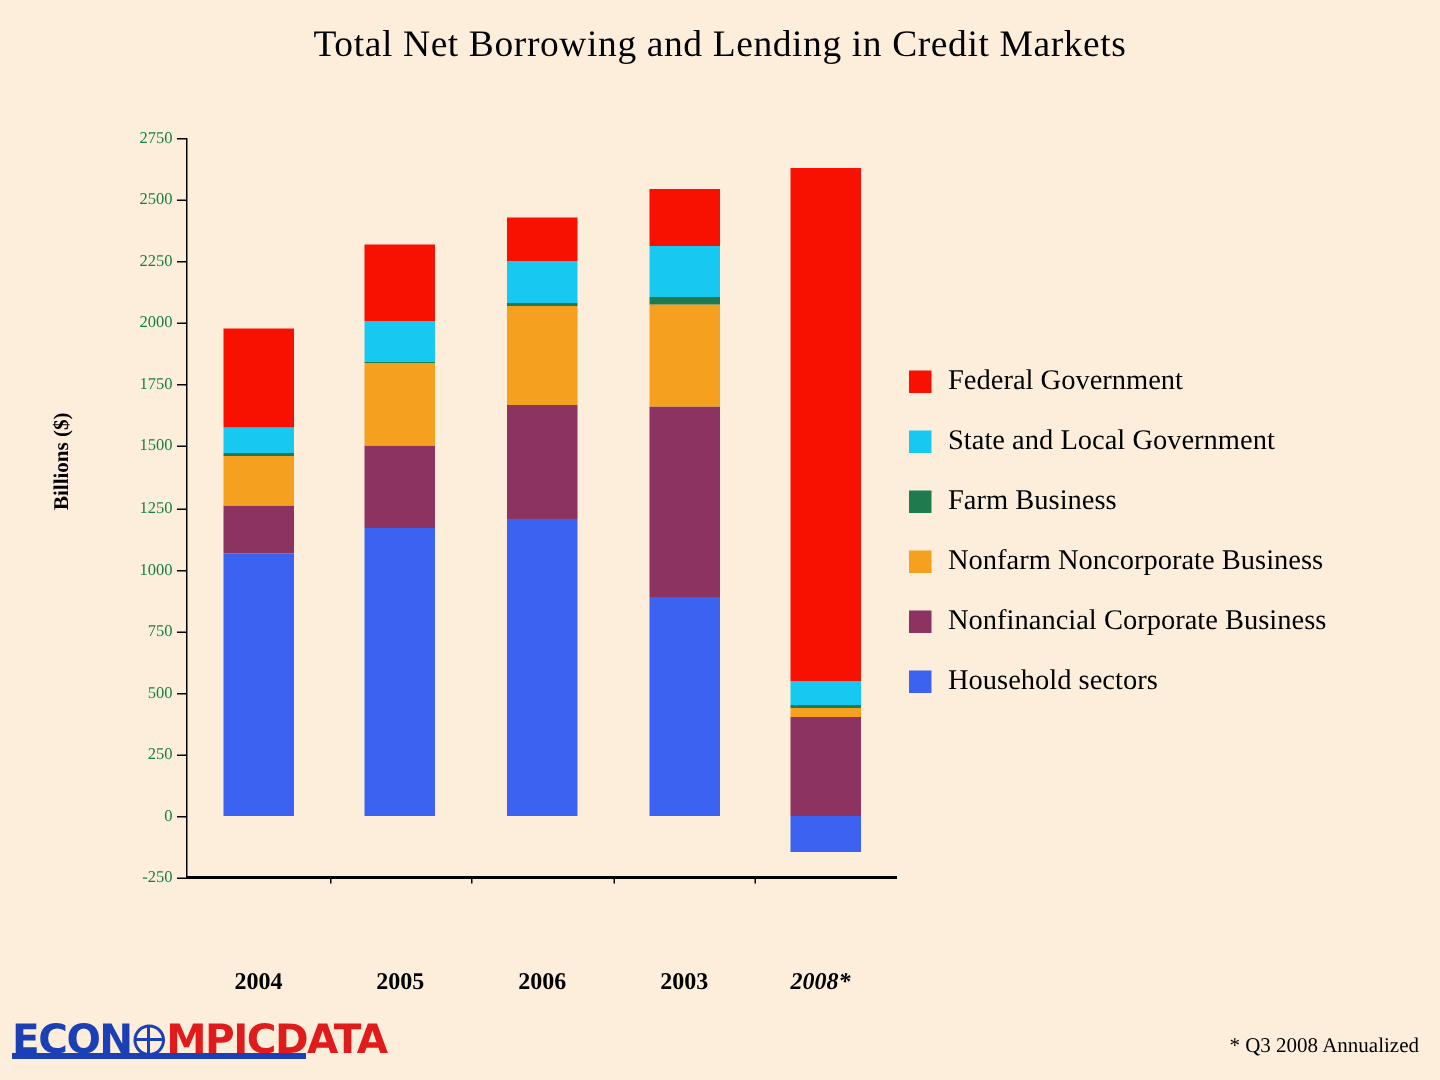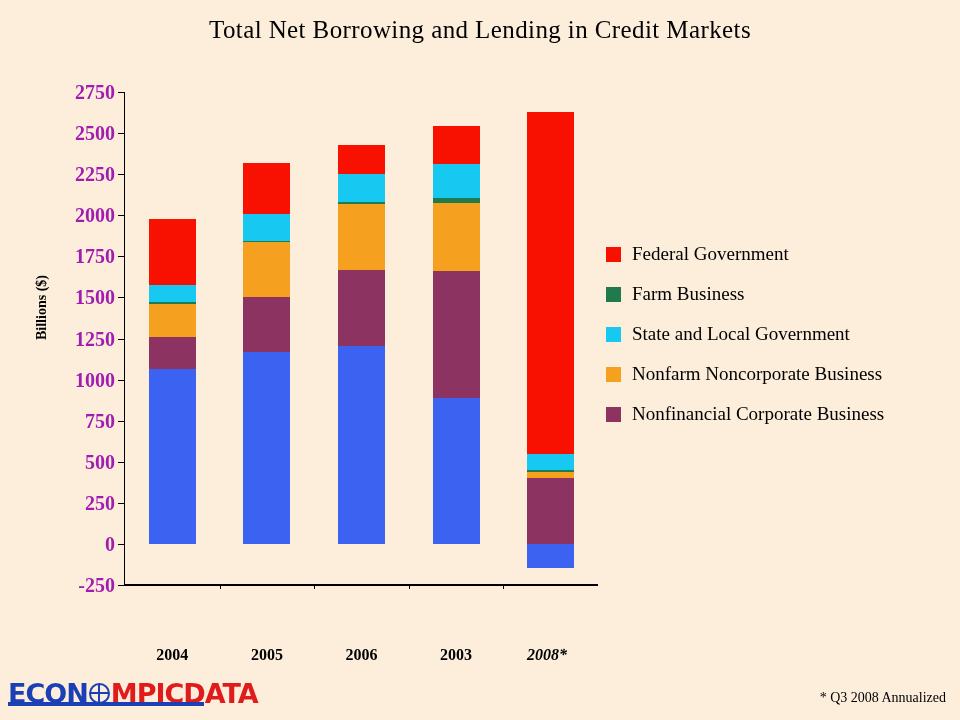--- a/index.html
+++ b/index.html
@@ -44,23 +44,23 @@
     top: 584px;
     width: 474px;
     height: 1.5px;
     background: #000;
   }
   .ytick-label {
     position: absolute;
     right: 0;
     width: 60px;
     text-align: right;
-    font-size: 20px;
-    font-weight: bold;
-    color: #a21caf;
+    font-size: 11px;
+    font-weight: normal;
+    color: #15803d;
     transform: translateY(-50%);
   }
   .ytick-mark {
     position: absolute;
     left: 118px;
     width: 6px;
     height: 1px;
     background: #000;
   }
   .y-axis-title {
@@ -264,34 +264,38 @@
       <div class="xtick-mark" style="left: 503.4px;"></div>
       <div class="xtick-label" style="left: 507px; width: 80px; font-style: italic;">2008*</div>
     </div>
 
   <div class="legend" id="legend">
       <div class="legend-row">
         <span class="legend-swatch" style="background: rgb(248, 17, 0);"></span>
         <span class="legend-label">Federal Government</span>
       </div>
       <div class="legend-row">
+        <span class="legend-swatch" style="background: rgb(23, 200, 240);"></span>
+        <span class="legend-label">State and Local Government</span>
+      </div>
+      <div class="legend-row">
         <span class="legend-swatch" style="background: rgb(31, 122, 77);"></span>
         <span class="legend-label">Farm Business</span>
       </div>
       <div class="legend-row">
-        <span class="legend-swatch" style="background: rgb(23, 200, 240);"></span>
-        <span class="legend-label">State and Local Government</span>
-      </div>
-      <div class="legend-row">
         <span class="legend-swatch" style="background: rgb(245, 160, 30);"></span>
         <span class="legend-label">Nonfarm Noncorporate Business</span>
       </div>
       <div class="legend-row">
         <span class="legend-swatch" style="background: rgb(140, 51, 97);"></span>
         <span class="legend-label">Nonfinancial Corporate Business</span>
+      </div>
+      <div class="legend-row">
+        <span class="legend-swatch" style="background: rgb(59, 98, 240);"></span>
+        <span class="legend-label">Household sectors</span>
       </div>
     </div>
 
   <div class="footnote">* Q3 2008 Annualized</div>
 
   <div class="logo">
     <div class="logo-text">
       <span class="logo-econ">ECON</span>
       <span class="logo-globe"></span>
       <span class="logo-data">MPICDATA</span>

